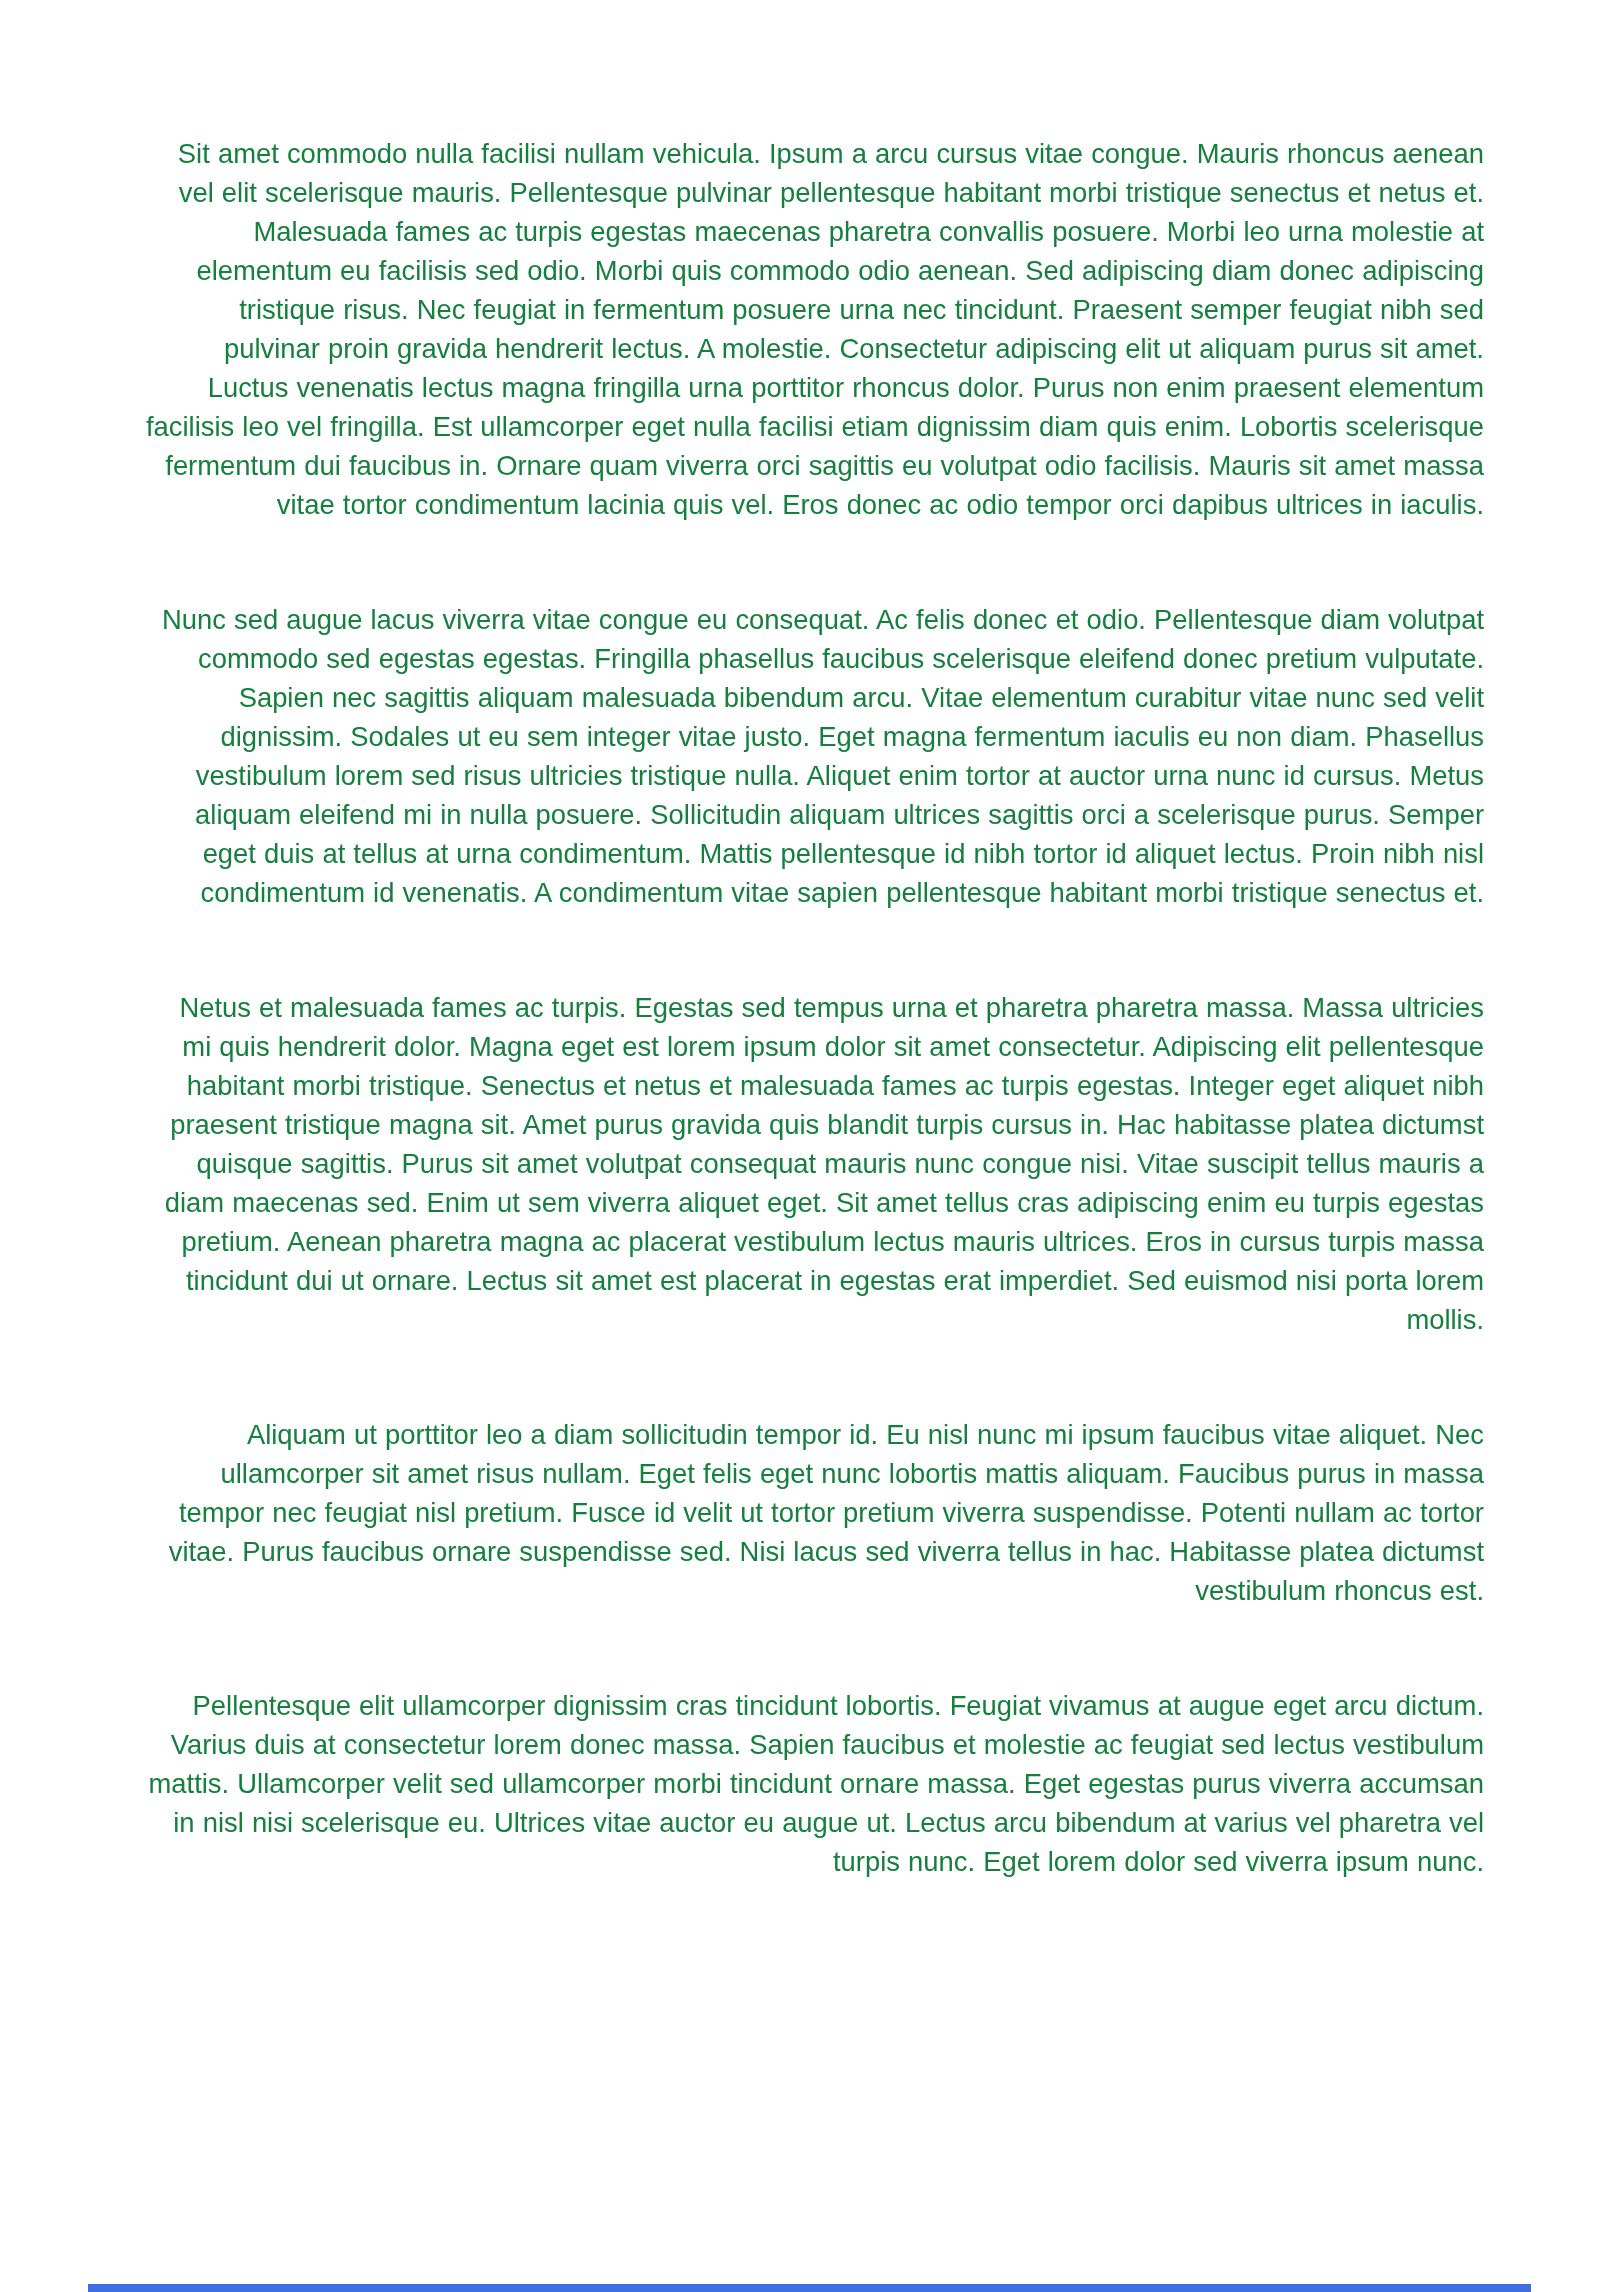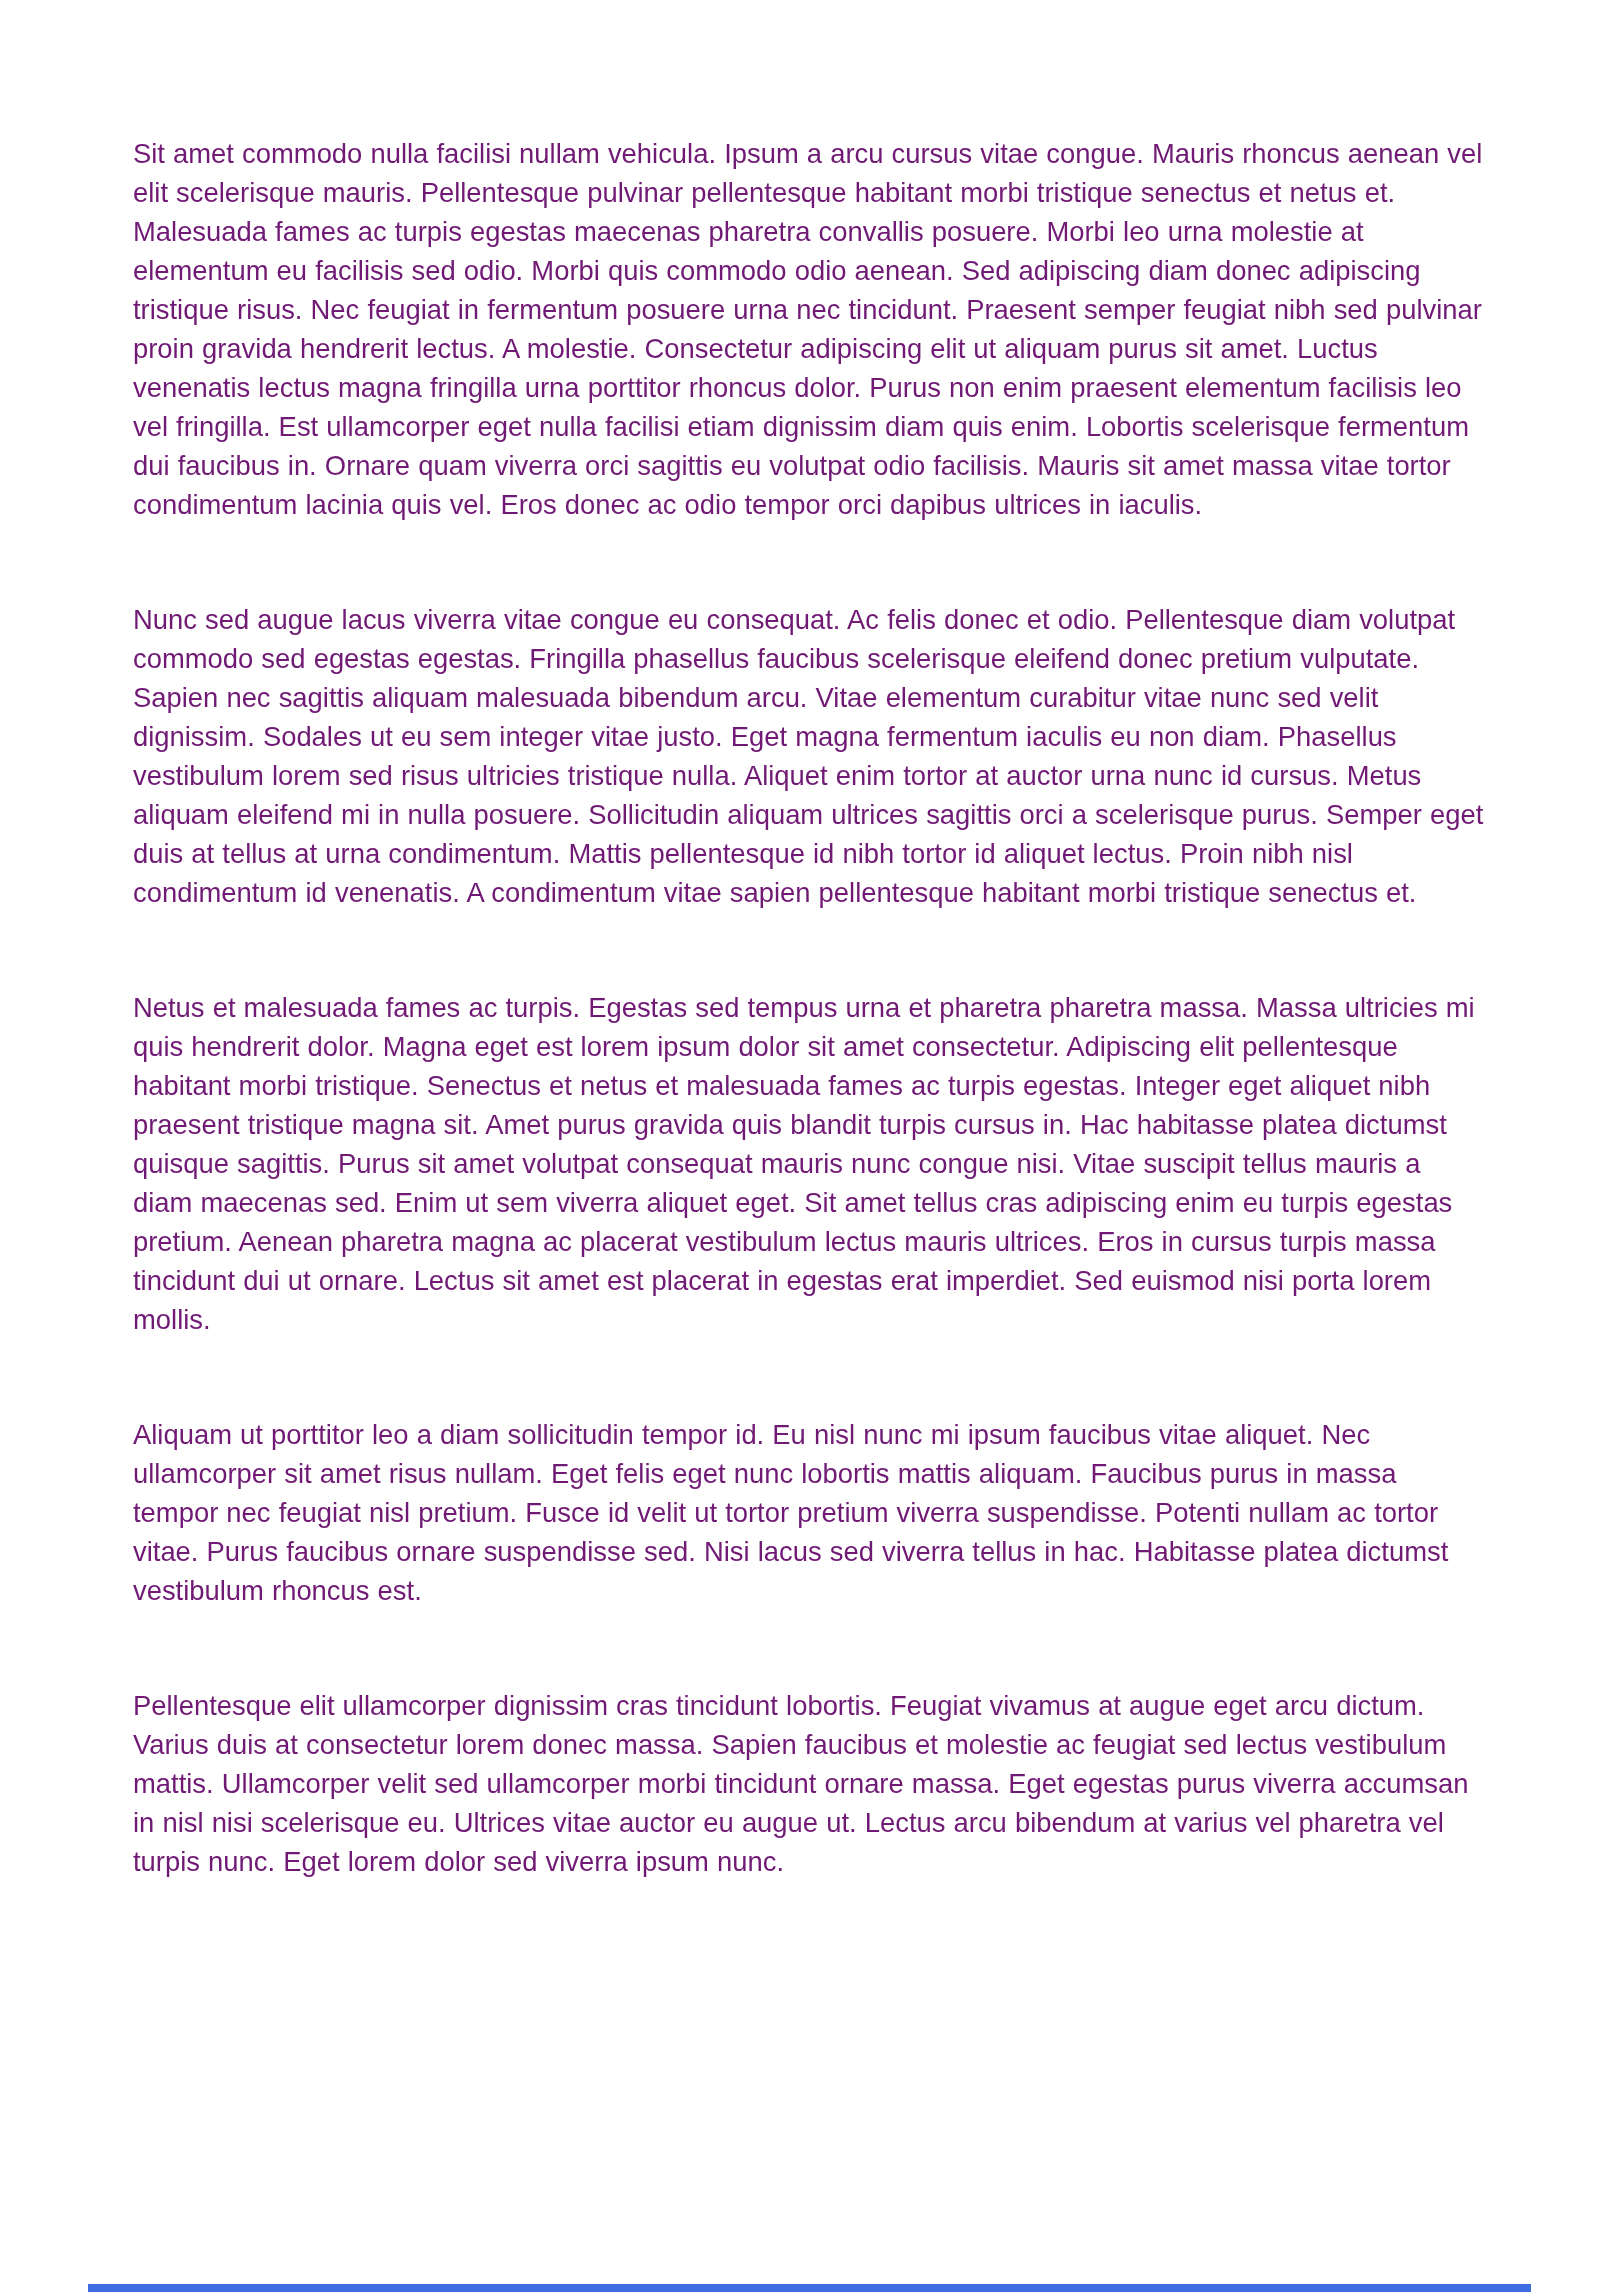--- a/index.html
+++ b/index.html
@@ -14,25 +14,25 @@
     overflow: hidden;
     font-family: "Liberation Sans", sans-serif;
   }
   .page {
     position: absolute;
     inset: 0;
     box-sizing: border-box;
     padding: 134px 137px 0 133px;
   }
   .para {
-    margin: 0 0 76px 0;
+    margin: 0 0 76px 10px;
     font-size: 27.4px;
     line-height: 39px;
-    color: #701a75;
-    text-align: left;
+    color: #15803d;
+    text-align: right;
     word-spacing: 0.5px;
   }
   .bottom-bar {
     position: absolute;
     left: 88px;
     right: 90px;
     bottom: 0;
     height: 8.8px;
   }
 </style>

